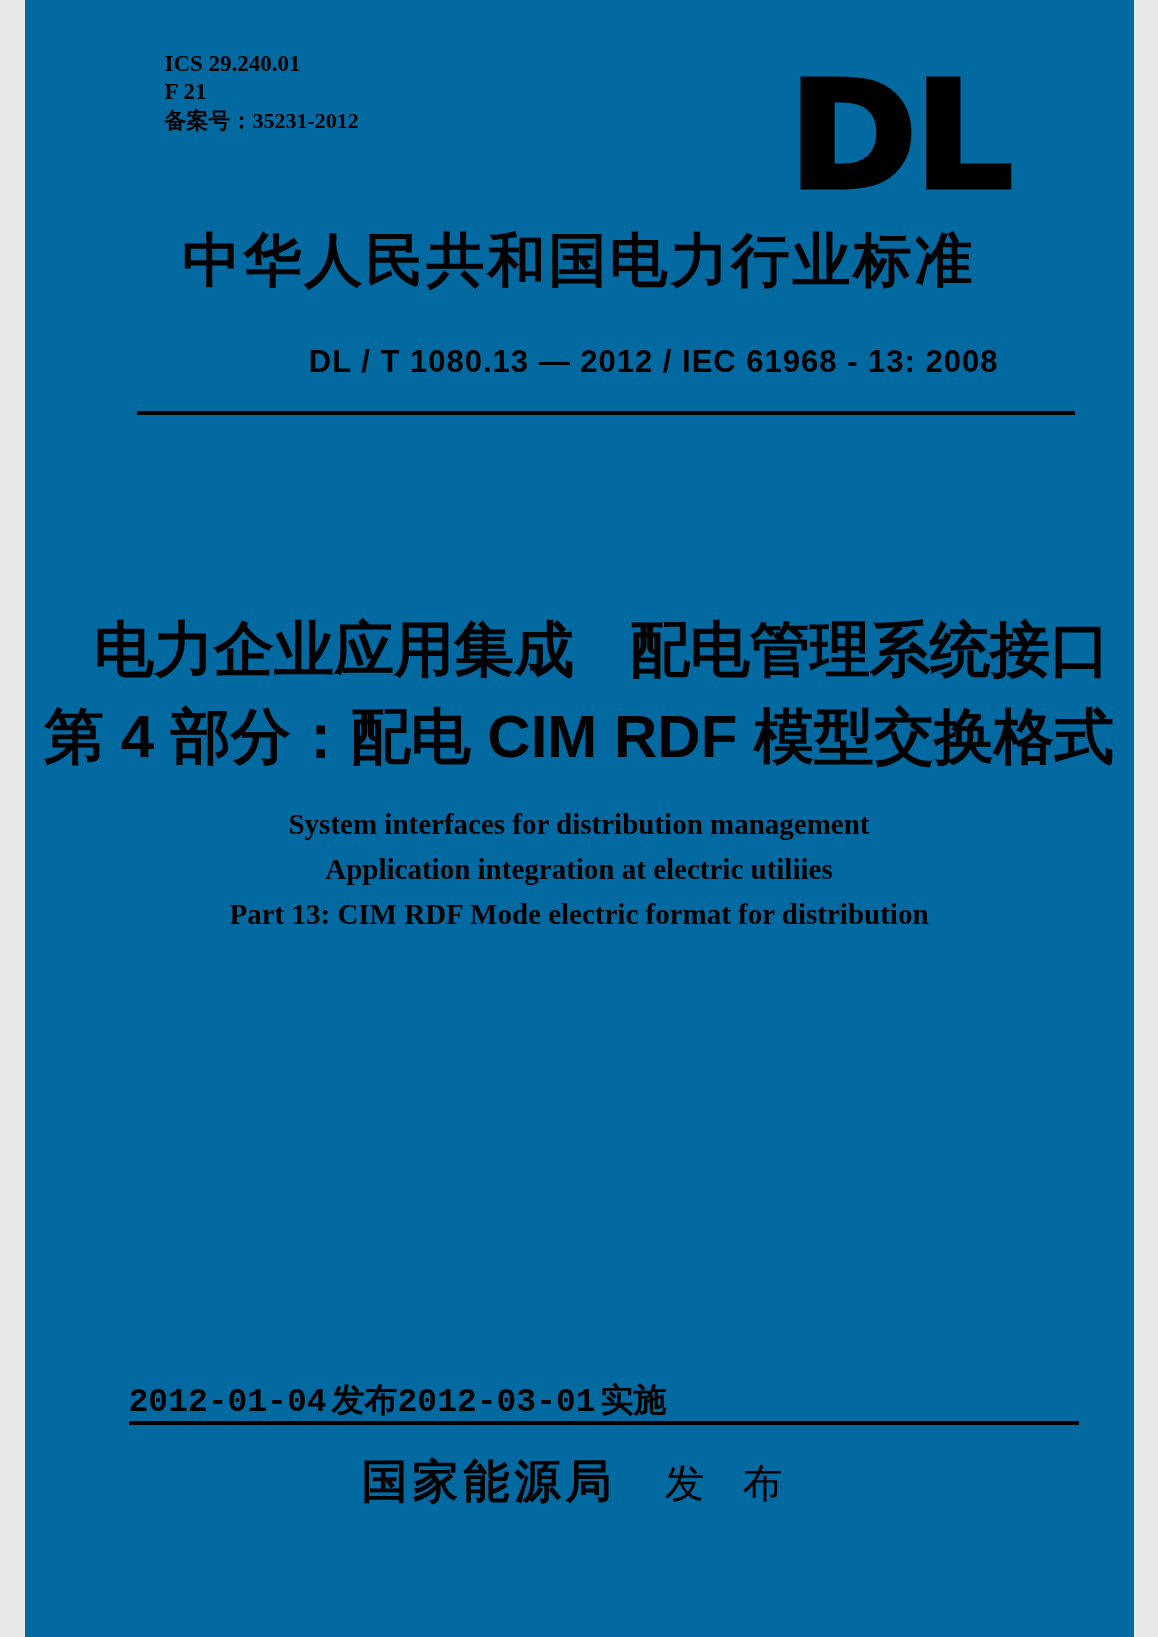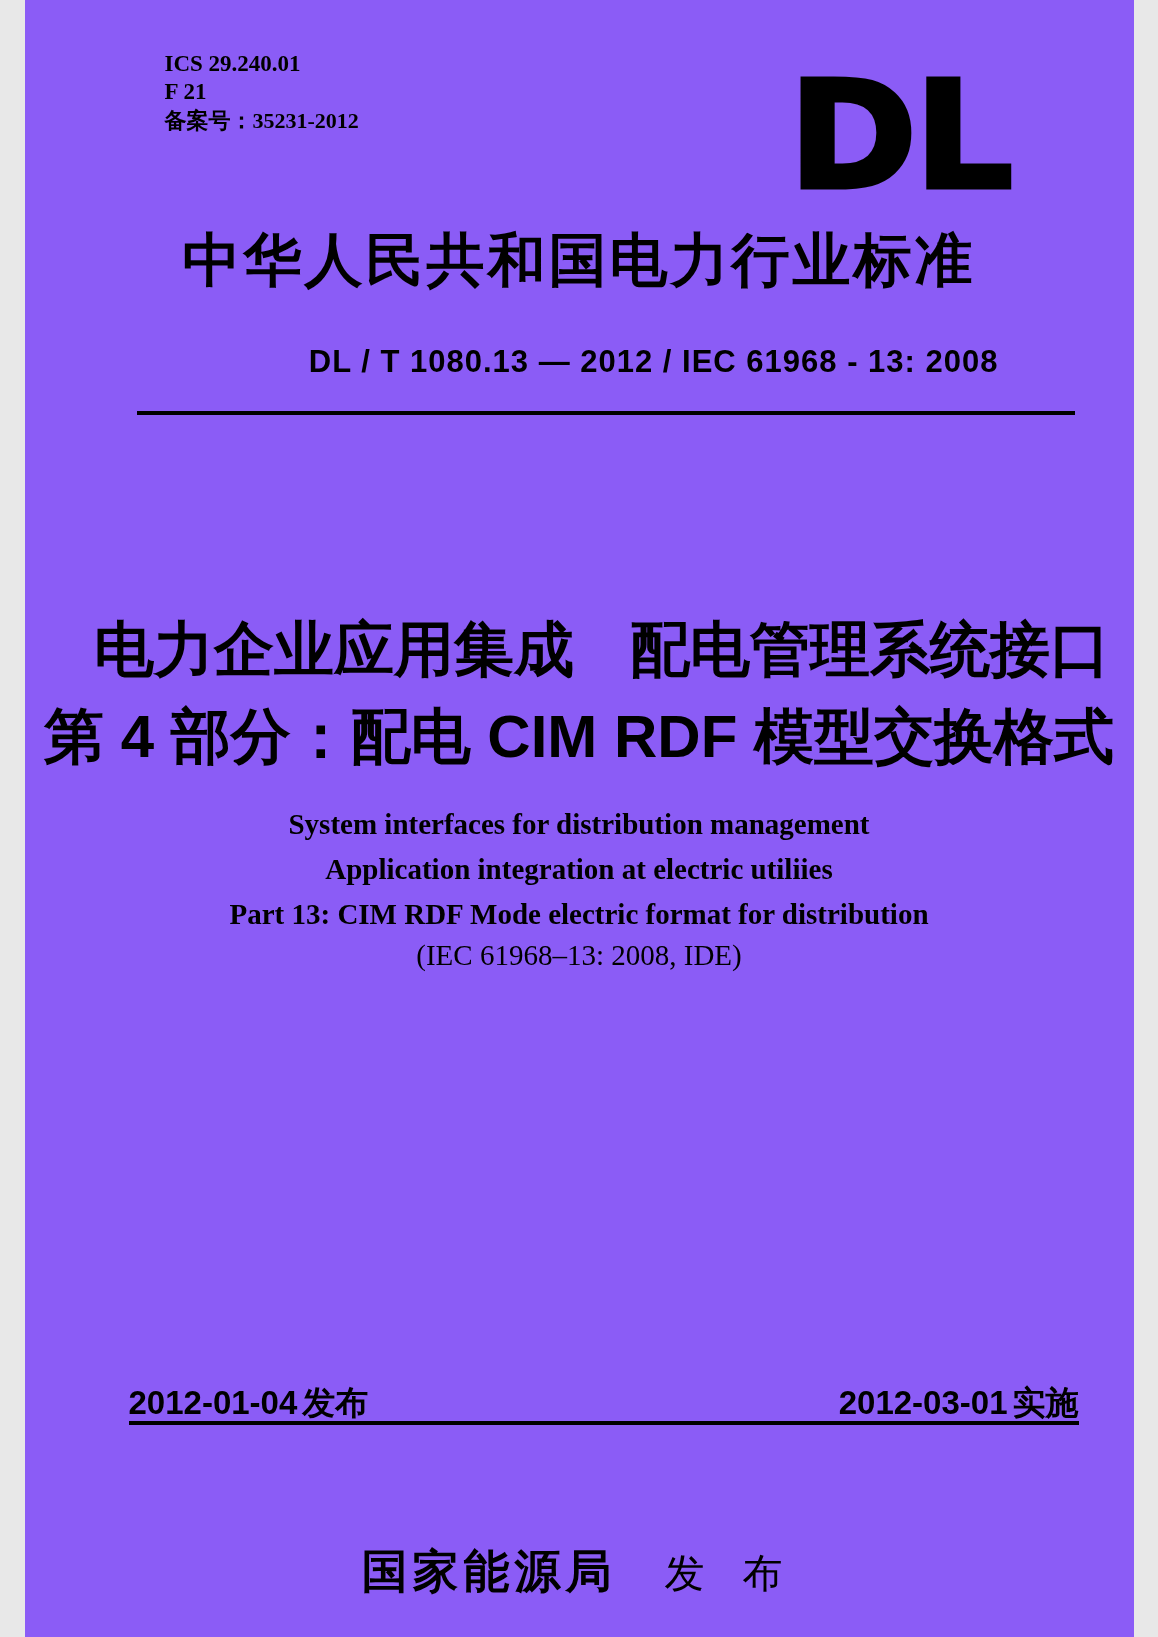--- a/index.html
+++ b/index.html
@@ -5,21 +5,21 @@
   html, body {
     margin: 0;
     padding: 0;
     background: #e8e8e8;
   }
   .page {
     position: relative;
     width: 1109px;
     height: 1637px;
     margin: 0 auto;
-    background: #8b5cf6;
+    background: #0369a1;
     color: #000000;
     overflow: hidden;
     font-family: "Liberation Serif", "DejaVu Serif", serif;
   }
 
   
   .meta-block {
     position: absolute;
     left: 140px;
     top: 50px;
@@ -140,23 +140,23 @@
     line-height: 42px;
   }
 
   
   .date-row {
     position: absolute;
     top: 1384px;
     left: 104px;
     width: 950px;
     display: flex;
-    justify-content: space-between;
+    justify-content: flex-start;
     align-items: baseline;
-    font-family: Liberation Sans, sans-serif;
+    font-family: Liberation Mono, monospace;
     font-weight: bold;
     font-size: 33px;
     line-height: 38px;
     white-space: nowrap;
   }
   .date-row .cn-label {
     margin-left: 5px;
   }
 
   .rule-bottom {
@@ -164,21 +164,21 @@
     top: 1421px;
     left: 104px;
     width: 950px;
     height: 4px;
     background: #000;
   }
 
   
   .publisher-row {
     position: absolute;
-    top: 1546px;
+    top: 1456px;
     left: 0;
     width: 100%;
     display: flex;
     justify-content: center;
     align-items: baseline;
     white-space: nowrap;
   }
   .publisher-name {
     font-family: "Liberation Serif", "DejaVu Serif", serif;
     font-weight: bold;
@@ -220,21 +220,20 @@
     </div>
     <div class="line2">第 4 部分：配电 CIM RDF 模型交换格式</div>
   </div>
 
   <div class="subtitle-en">
     <div>System interfaces for distribution management</div>
     <div>Application integration at electric utiliies</div>
     <div>Part 13: CIM RDF Mode electric format for distribution</div>
   </div>
 
-  <div class="iec-note">(IEC 61968–13: 2008, IDE)</div>
 
   <div class="date-row">
     <div>
       <span>2012-01-04</span><span class="cn-label">发布</span>
     </div>
     <div>
       <span>2012-03-01</span><span class="cn-label">实施</span>
     </div>
   </div>
 

